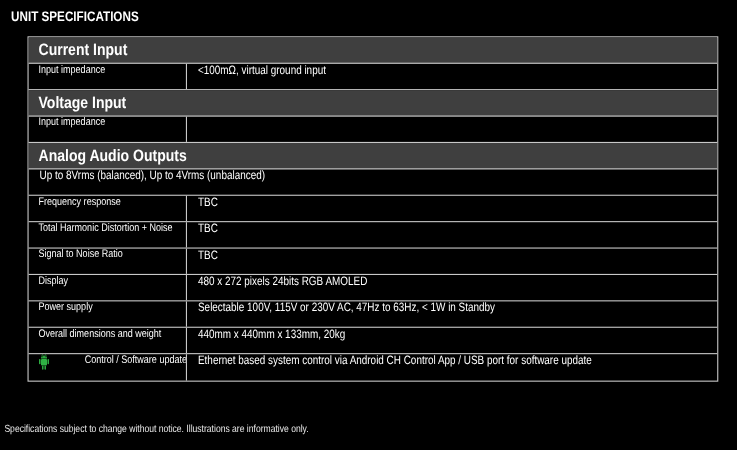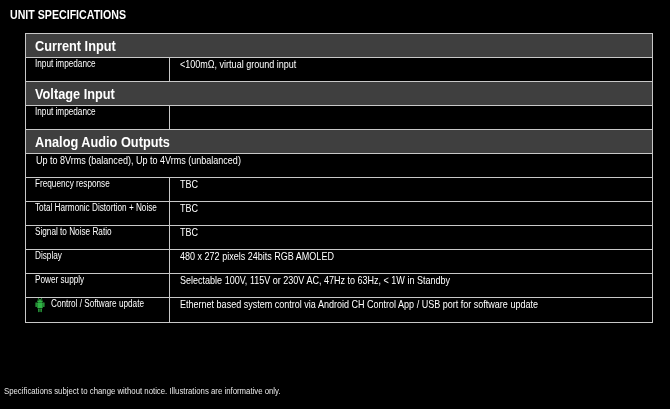--- a/index.html
+++ b/index.html
@@ -24,21 +24,21 @@
   .t-row{display:flex;height:24px;border-bottom:1px solid var(--border);
     align-items:stretch;}
   .t-row:last-child{border-bottom:none;}
   .t-row.section{background:var(--section-bg);}
   .section-cell{flex:1;display:flex;align-items:center;padding-left:9px;
     font-size:15px;font-weight:700;}
   .label-cell{flex:0 0 144px;display:flex;align-items:flex-start;padding-left:9px;
     border-right:1px solid var(--border);font-size:10px;overflow:hidden;}
   .value-cell{flex:1;display:flex;align-items:flex-start;padding-left:10px;
     font-size:11px;overflow:hidden;}
-  .label-cell.with-icon{padding-left:7px;}
+  .label-cell.with-icon{padding-left:7px;gap:26px;}
   .robot{width:14px;height:16px;flex:0 0 auto;margin-right:4px;margin-top:-1px;}
   .footer{position:absolute;left:4px;top:385px;font-size:9.5px;color:#E9E9E9;
     white-space:nowrap;}
 </style>
 </head>
 <body>
 
 <div class="page">
 
   <div class="title"><span class="cxh">UNIT SPECIFICATIONS</span></div>
@@ -123,20 +123,28 @@
 
     <div class="t-row">
       <div class="label-cell">
           <span class="cx">Power supply</span>
         </div>
       <div class="value-cell">
           <span class="cx">Selectable 100V, 115V or 230V AC, 47Hz to 63Hz, &lt; 1W in Standby</span>
         </div>
     </div>
 
+    <div class="t-row">
+      <div class="label-cell">
+          <span class="cx">Overall dimensions and weight</span>
+        </div>
+      <div class="value-cell">
+          <span class="cx">440mm x 440mm x 133mm, 20kg</span>
+        </div>
+    </div>
 
     <div class="t-row">
       <div class="label-cell with-icon">
         <svg class="robot" viewBox="0 0 24 28" xmlns="http://www.w3.org/2000/svg">
           <g fill="#2FB344">
             <path d="M7.2 8.6 a4.8 4.6 0 0 1 9.6 0 z"></path>
             <rect x="8.6" y="1.2" width="1.1" height="3.4" rx="0.55" transform="rotate(28 9.15 2.9)"></rect>
             <rect x="14.3" y="1.2" width="1.1" height="3.4" rx="0.55" transform="rotate(-28 14.85 2.9)"></rect>
             <rect x="7.2" y="9.4" width="9.6" height="10.4" rx="1.6"></rect>
             <rect x="4.1" y="9.4" width="2.3" height="8.2" rx="1.15"></rect>

